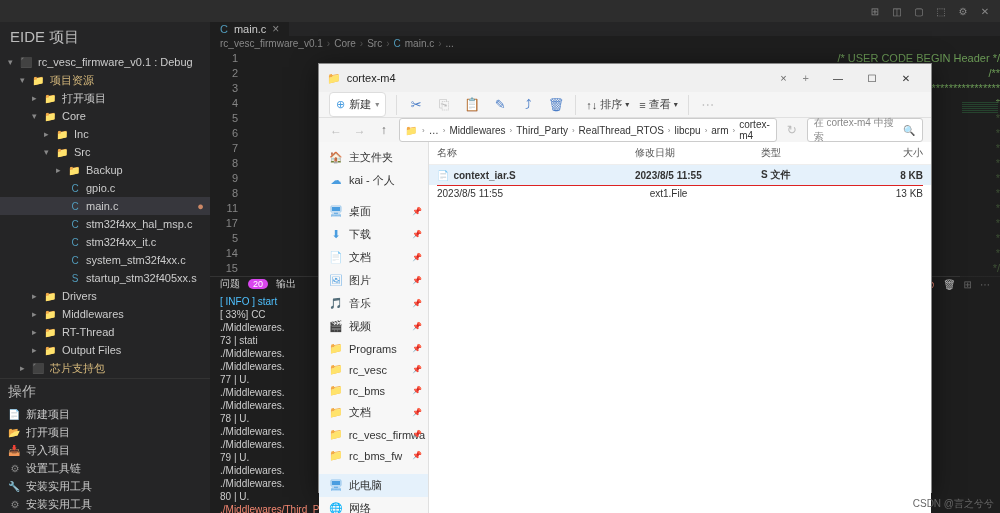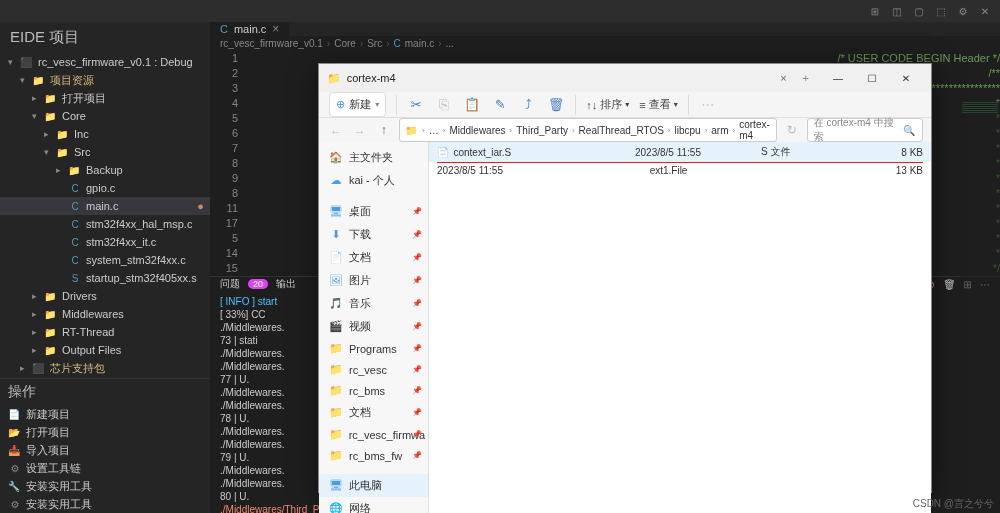--- a/index.html
+++ b/index.html
@@ -93,21 +93,21 @@
 .ex-navitem .pin { position: absolute; right: 6px; color: #999; font-size: 8px; }
 .ex-navgroup { margin-bottom: 8px; }
 
 .ex-list { flex: 1; background: #fff; display: flex; flex-direction: column; }
 .ex-cols { display: flex; padding: 4px 8px; border-bottom: 1px solid #eee; font-size: 10px; color: #555; }
 .col-name { flex: 2.2; }
 .col-date { flex: 1.4; }
 .col-type { flex: 1; }
 .col-size { flex: 0.8; text-align: right; }
 .ex-row { display: flex; padding: 3px 8px; font-size: 10px; color: #333; align-items: center; position: relative; }
-.ex-row.selected { background: #e5f1fb; }
+.ex-row.selected { background: #e5f1fb; font-weight: bold; }
 .ex-row .fi { width: 14px; margin-right: 4px; color: #888; }
 .redline { position: absolute; left: 8px; right: 8px; bottom: -1px; height: 1px; background: #d22; }
 
 .watermark { position: absolute; right: 6px; bottom: 2px; color: #666; font-size: 10px; }
 </style>
 </head>
 <body>
 
 <div class="vscode">
   <div class="titlebar">
@@ -522,20 +522,26 @@
           <span>此电脑</span>
         </div>
         <div class="ex-navitem">
           <span class="ni-icon" style="color:#4a9de0">🌐</span>
           <span>网络</span>
         </div>
       </div>
     </div>
 
     <div class="ex-list">
+      <div class="ex-cols">
+        <div class="col-name">名称</div>
+        <div class="col-date">修改日期</div>
+        <div class="col-type">类型</div>
+        <div class="col-size">大小</div>
+      </div>
       <div id="ex-files">
           <div class="ex-row selected">
             <div class="col-name"><span class="fi">📄</span>context_iar.S</div>
             <div class="col-date">2023/8/5 11:55</div>
             <div class="col-type">S 文件</div>
             <div class="col-size">8 KB</div>
             <div class="redline"></div>
           </div>
           <div class="ex-row">
             <div class="col-date">2023/8/5 11:55</div>

